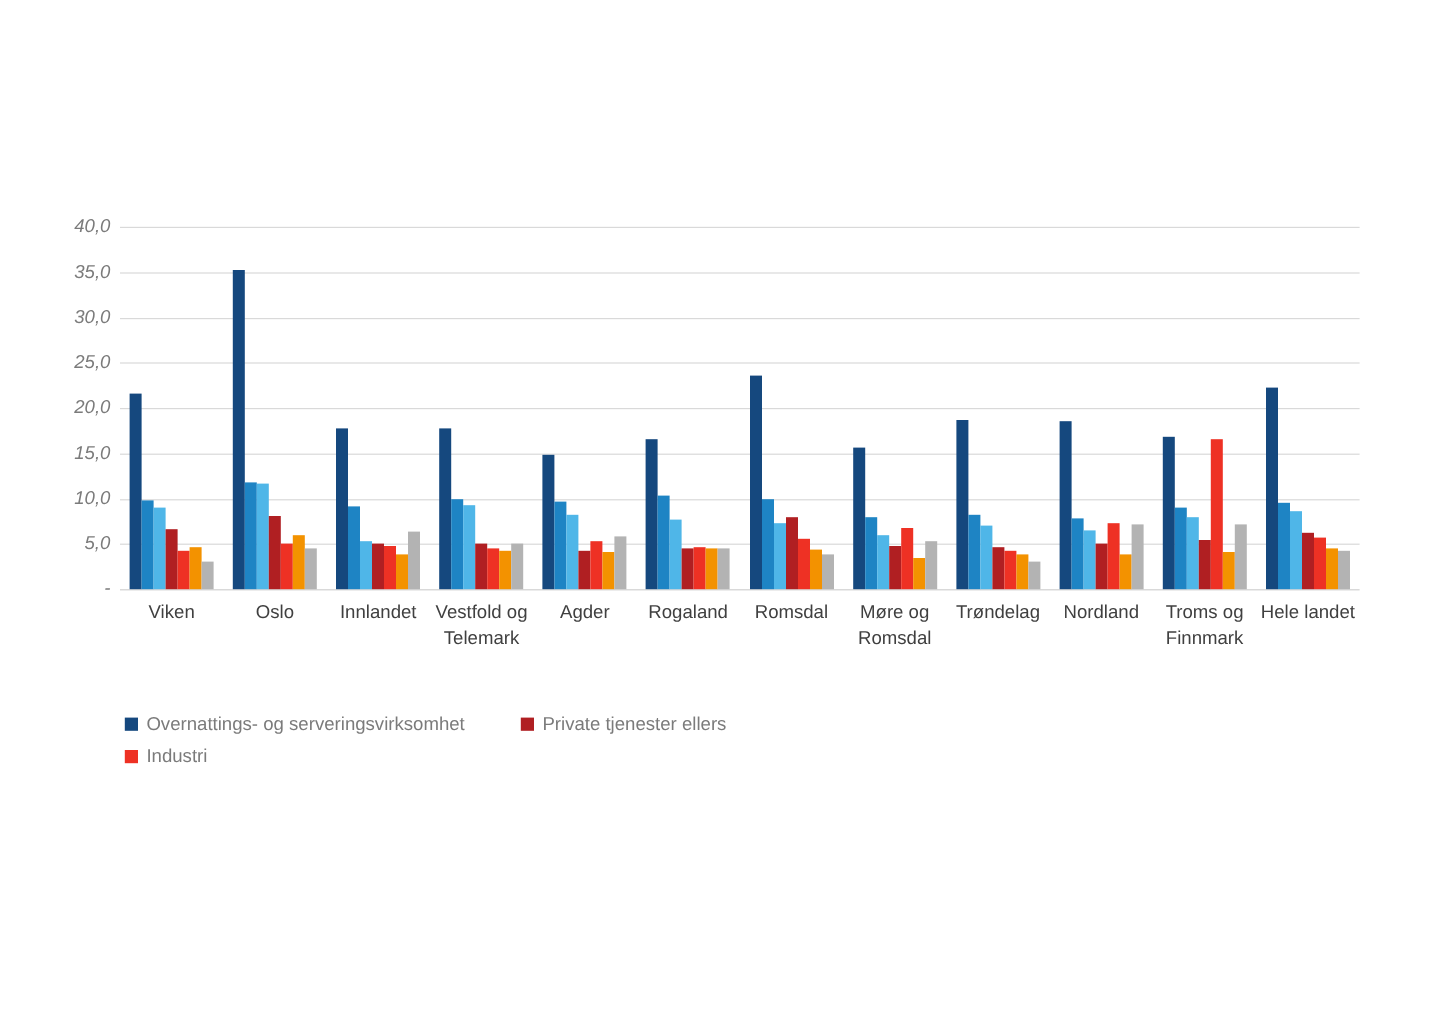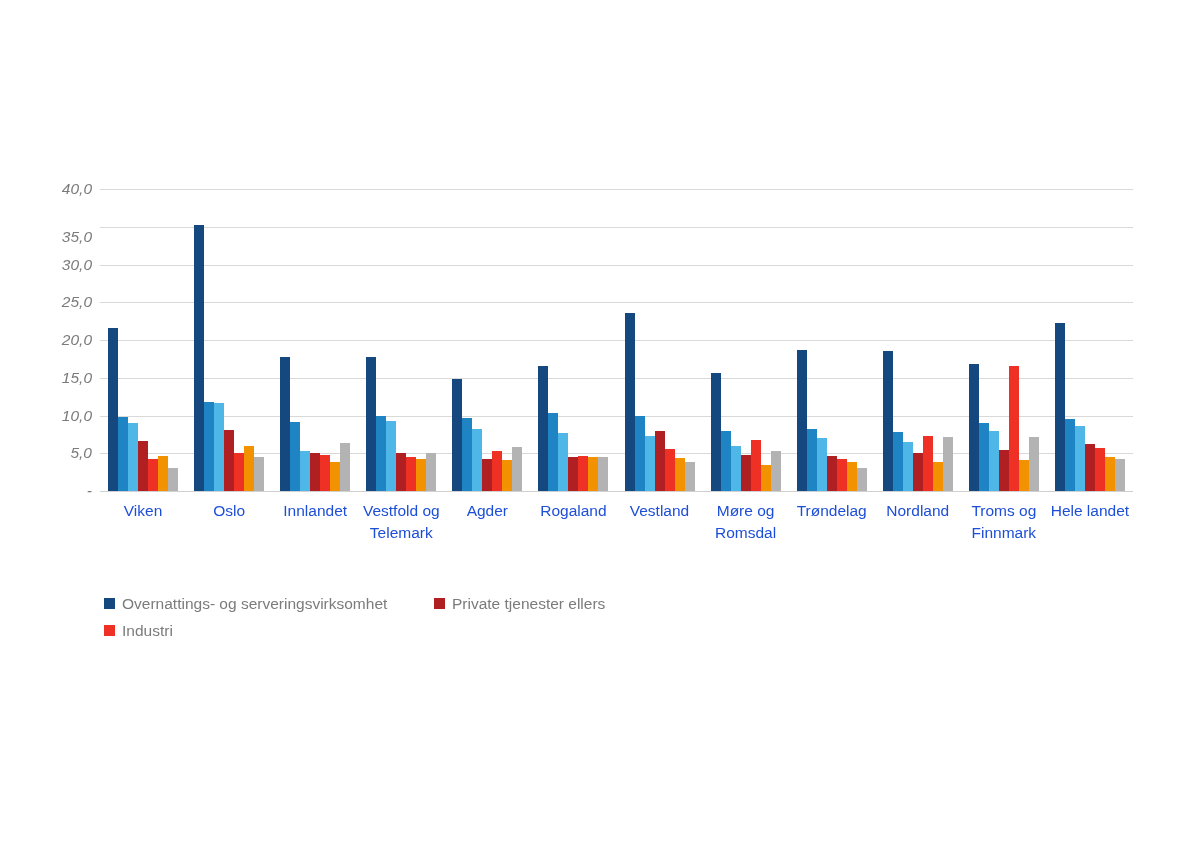--- a/index.html
+++ b/index.html
@@ -86,21 +86,21 @@
     position: absolute;
     left: 100px;
     top: 500px;
     width: 1033px;
     display: flex;
   }
   .x-label {
     flex: 1 1 0;
     text-align: center;
     font-size: 15.5px;
-    color: #1d4ed8;
+    color: #404040;
     line-height: 1.45;
     padding: 0 2px;
     word-wrap: break-word;
   }
 
   
   #legend {
     position: absolute;
     left: 104px;
     top: 596px;
@@ -130,21 +130,21 @@
 </style>
 </head>
 <body>
 
 <div id="chart-root">
 
   <div id="plot-wrap">
 
     <div id="y-axis-labels">
         <div class="y-tick" style="top: 11px;">40,0</div>
-        <div class="y-tick" style="top: 48.75px; margin-top: 10px;">35,0</div>
+        <div class="y-tick" style="top: 48.75px;">35,0</div>
         <div class="y-tick" style="top: 86.5px;">30,0</div>
         <div class="y-tick" style="top: 124.25px;">25,0</div>
         <div class="y-tick" style="top: 162px;">20,0</div>
         <div class="y-tick" style="top: 199.75px;">15,0</div>
         <div class="y-tick" style="top: 237.5px;">10,0</div>
         <div class="y-tick" style="top: 275.25px;">5,0</div>
         <div class="y-tick" style="top: 313px;">-</div>
       </div>
 
     <div id="gridlines">
@@ -270,21 +270,21 @@
         </div>
       </div>
 
     <div id="x-axis-labels">
         <div class="x-label">Viken</div>
         <div class="x-label">Oslo</div>
         <div class="x-label">Innlandet</div>
         <div class="x-label">Vestfold og Telemark</div>
         <div class="x-label">Agder</div>
         <div class="x-label">Rogaland</div>
-        <div class="x-label">Vestland</div>
+        <div class="x-label">Romsdal</div>
         <div class="x-label">Møre og Romsdal</div>
         <div class="x-label">Trøndelag</div>
         <div class="x-label">Nordland</div>
         <div class="x-label">Troms og Finnmark</div>
         <div class="x-label">Hele landet</div>
       </div>
 
   </div>
 
   <div id="legend">

